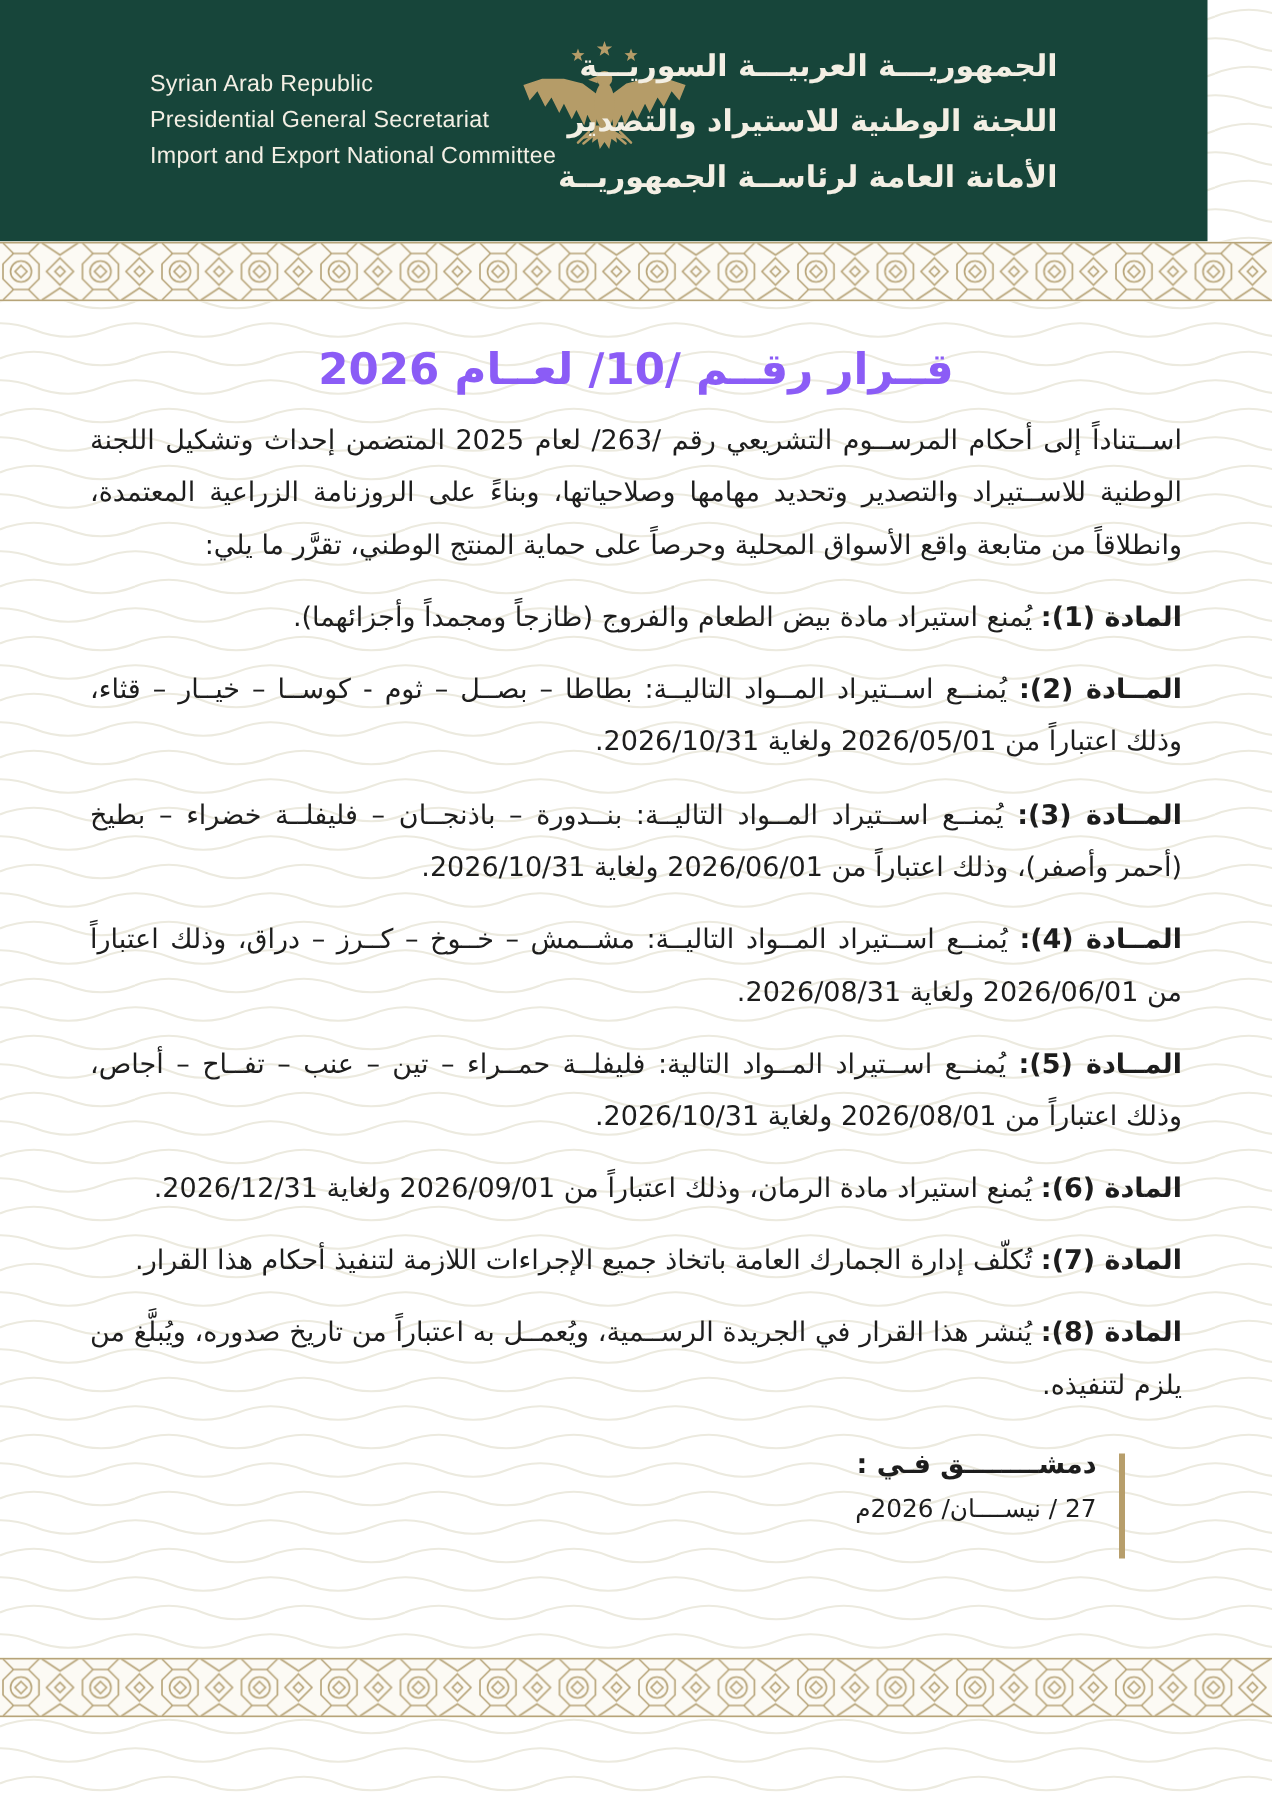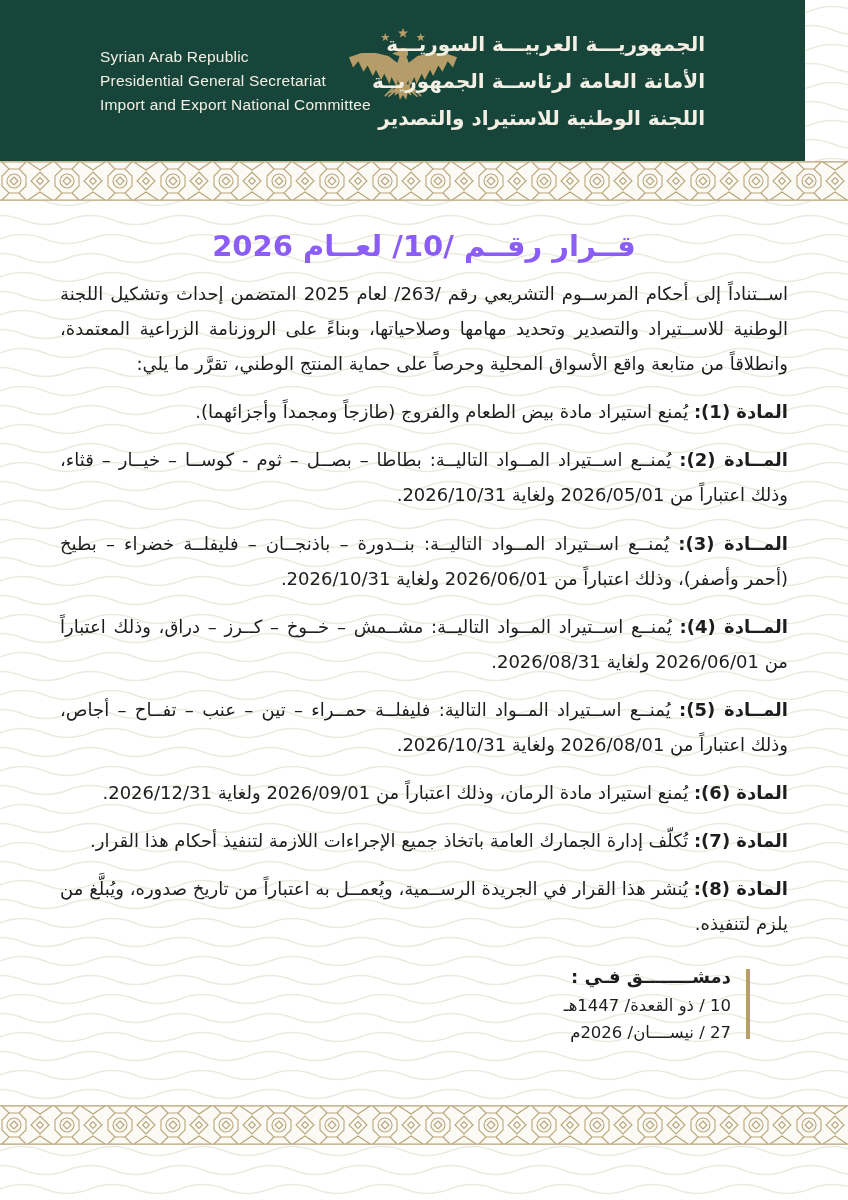--- a/index.html
+++ b/index.html
@@ -84,22 +84,22 @@
           <path d="M53.5,55 L66.5,55 L68,66 L64.5,63.5 L63,70 L60,65.5 L57,70 L55.5,63.5 L52,66 Z"></path>
         </g>
         <g fill="none" stroke="#b59c68" stroke-width="1.6" stroke-linecap="round">
           <path d="M50,59 l-7,7 M52.5,61.5 l-6,5 M70,59 l7,7 M67.5,61.5 l6,5"></path>
         </g>
       </svg>
     </div>
 
     <div class="header-ar">
       <div>الجمهوريـــة العربيـــة السوريـــة</div>
+      <div>اللجنة الوطنية للاستيراد والتصدير</div>
       <div>الأمانة العامة لرئاســة الجمهوريــة</div>
-      <div>اللجنة الوطنية للاستيراد والتصدير</div>
     </div>
   </header>
 
   <div class="band band-top">
     <svg width="848" height="40" aria-hidden="true">
       <defs>
         <pattern id="geoA" width="53" height="40" patternUnits="userSpaceOnUse">
           <g fill="none" stroke="#b7a479" stroke-width="1.1">
             <path d="M26,15 L26,25 L19,32 L9,32 L2,25 L2,15 L9,8 L19,8 Z"></path>
             <circle cx="14" cy="20" r="7"></circle>
@@ -129,21 +129,20 @@
     <p class="article"><strong class="alabel">المــادة (4):</strong> <span>يُمنــع اســتيراد المــواد التاليــة: مشــمش – خــوخ – كــرز – دراق، وذلك اعتباراً من 2026/06/01 ولغاية 2026/08/31.</span></p>
     <p class="article"><strong class="alabel">المــادة (5):</strong> <span>يُمنــع اســتيراد المــواد التالية: فليفلــة حمــراء – تين – عنب – تفــاح – أجاص، وذلك اعتباراً من 2026/08/01 ولغاية 2026/10/31.</span></p>
     <p class="article"><strong class="alabel">المادة (6):</strong> <span>يُمنع استيراد مادة الرمان، وذلك اعتباراً من 2026/09/01 ولغاية 2026/12/31.</span></p>
     <p class="article"><strong class="alabel">المادة (7):</strong> <span>تُكلّف إدارة الجمارك العامة باتخاذ جميع الإجراءات اللازمة لتنفيذ أحكام هذا القرار.</span></p>
     <p class="article"><strong class="alabel">المادة (8):</strong> <span>يُنشر هذا القرار في الجريدة الرســمية، ويُعمــل به اعتباراً من تاريخ صدوره، ويُبلَّغ من يلزم لتنفيذه.</span></p>
 
     <div class="sig">
       <div class="sig-bar"></div>
       <div class="sig-text">
         <div class="sig-place">دمشــــــــق فـي :</div>
-        <div class="sig-date">10 / ذو القعدة/ 1447هـ</div>
         <div class="sig-date">27 / نيســــان/ 2026م</div>
       </div>
     </div>
   </main>
 
   <div class="band band-bottom">
     <svg width="848" height="40" aria-hidden="true">
       <defs>
         <pattern id="geoB" width="53" height="40" patternUnits="userSpaceOnUse">
           <g fill="none" stroke="#b7a479" stroke-width="1.1">

